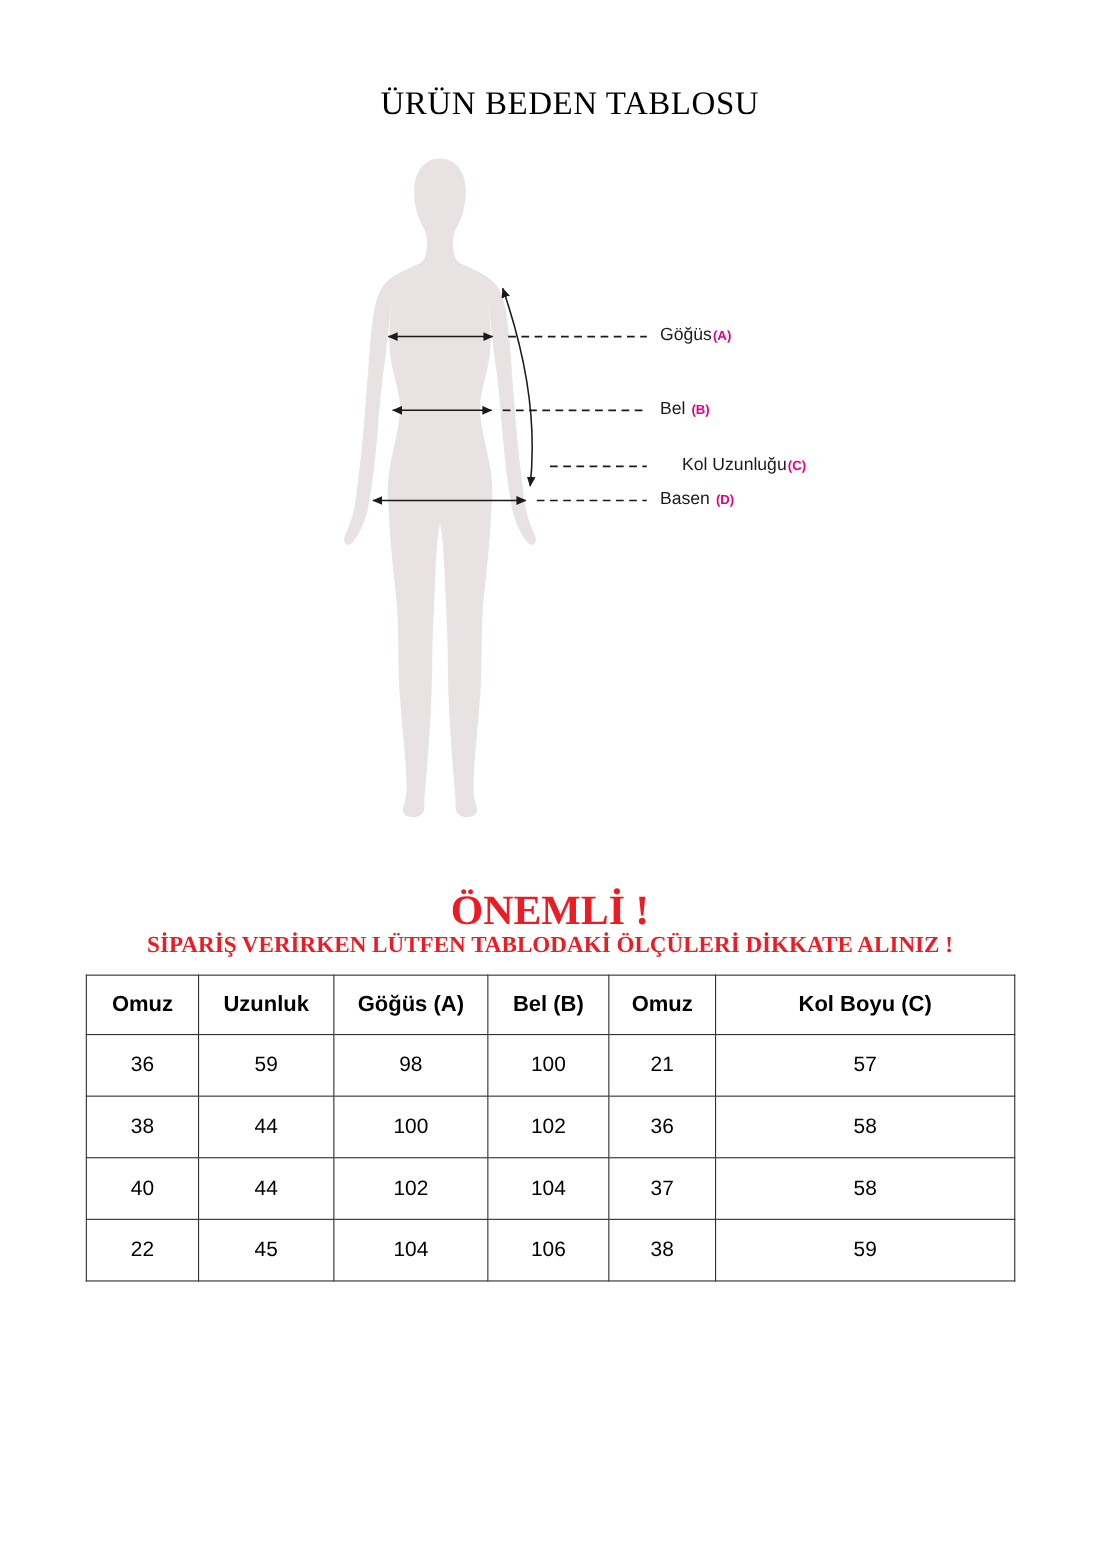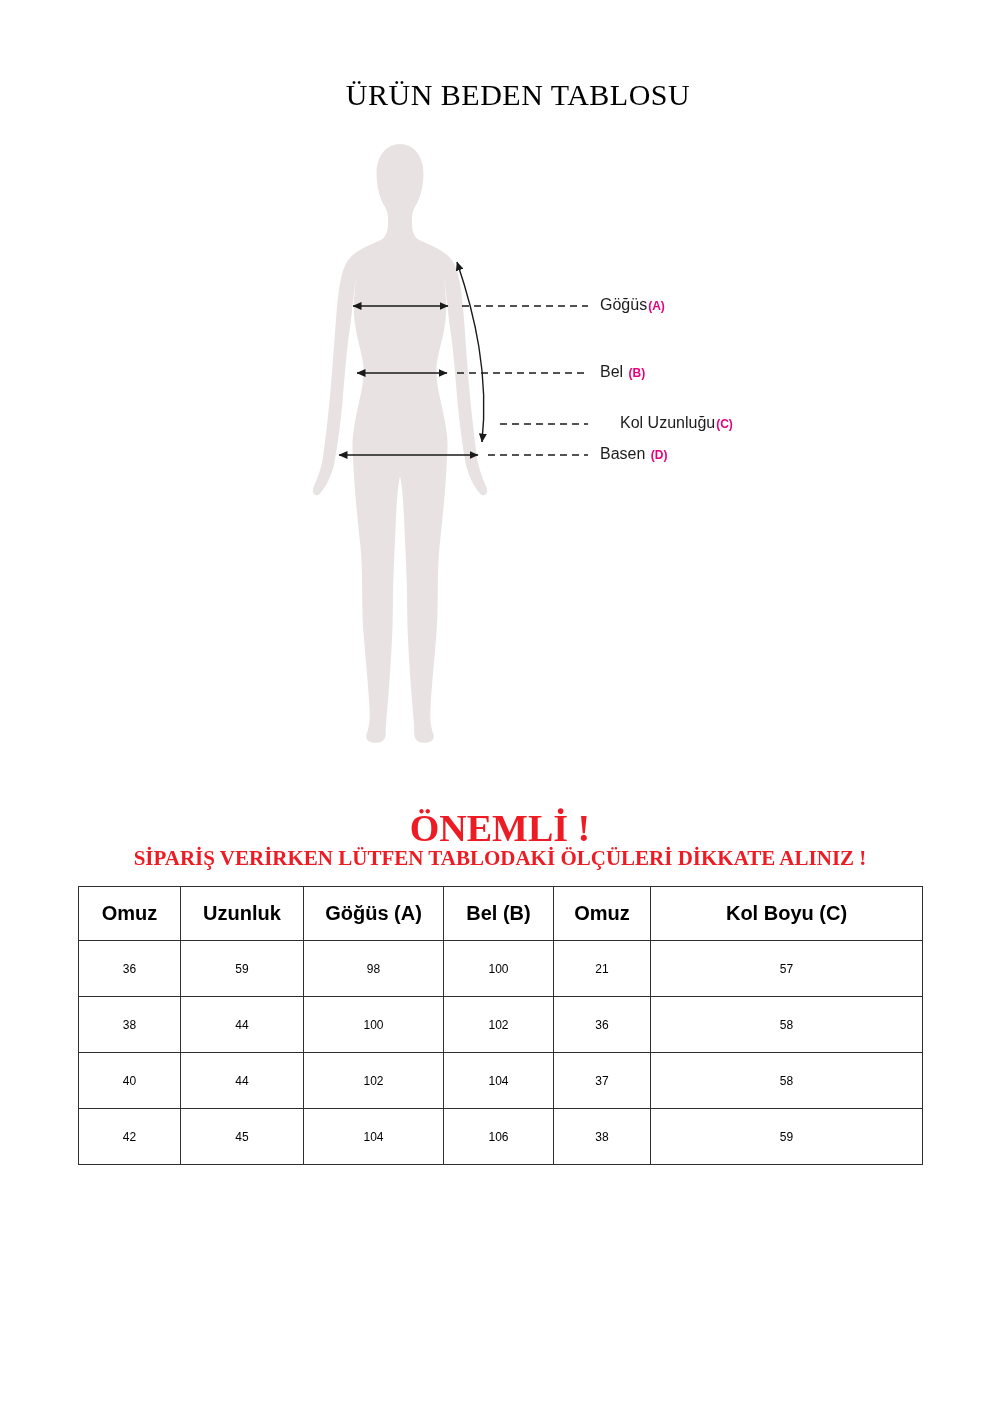--- a/index.html
+++ b/index.html
@@ -33,21 +33,21 @@
     font-family:"Liberation Serif", serif; font-weight:bold; font-size:21px;
     color:var(--warning-color,#ed1c24);
   }
   table.size-table {
     position:absolute; left:78px; top:886px; width:844px;
     border-collapse:collapse; table-layout:fixed; text-align:center;
     font-family:"Liberation Sans", sans-serif; color:#000000;
   }
   .size-table th, .size-table td { border:1px solid #2f2f2f; padding:0; }
   .size-table th { font-weight:bold; font-size:20px; height:53px; }
-  .size-table td { font-size:12px; height:55px; }
+  .size-table td { font-size:19px; height:55px; }
 </style>
 </head>
 <body>
 
 <div class="page">
 
   <div class="title">ÜRÜN BEDEN TABLOSU</div>
 
   <svg class="figure-svg" viewBox="0 0 200 600" aria-hidden="true">
     <path fill="#e8e3e2" d="
@@ -184,21 +184,21 @@
         </tr>
         <tr>
           <td>40</td>
           <td>44</td>
           <td>102</td>
           <td>104</td>
           <td>37</td>
           <td>58</td>
         </tr>
         <tr>
-          <td>42</td>
+          <td>22</td>
           <td>45</td>
           <td>104</td>
           <td>106</td>
           <td>38</td>
           <td>59</td>
         </tr>
       </tbody>
   </table>
 
 </div>

